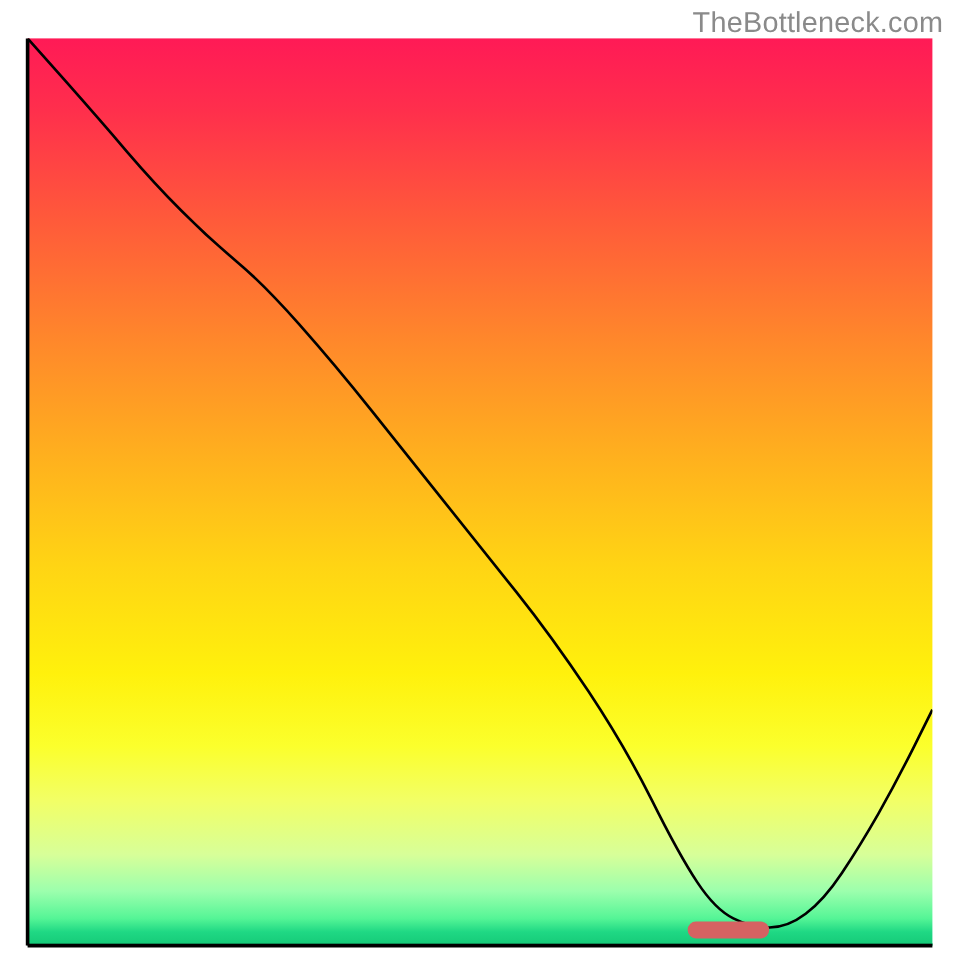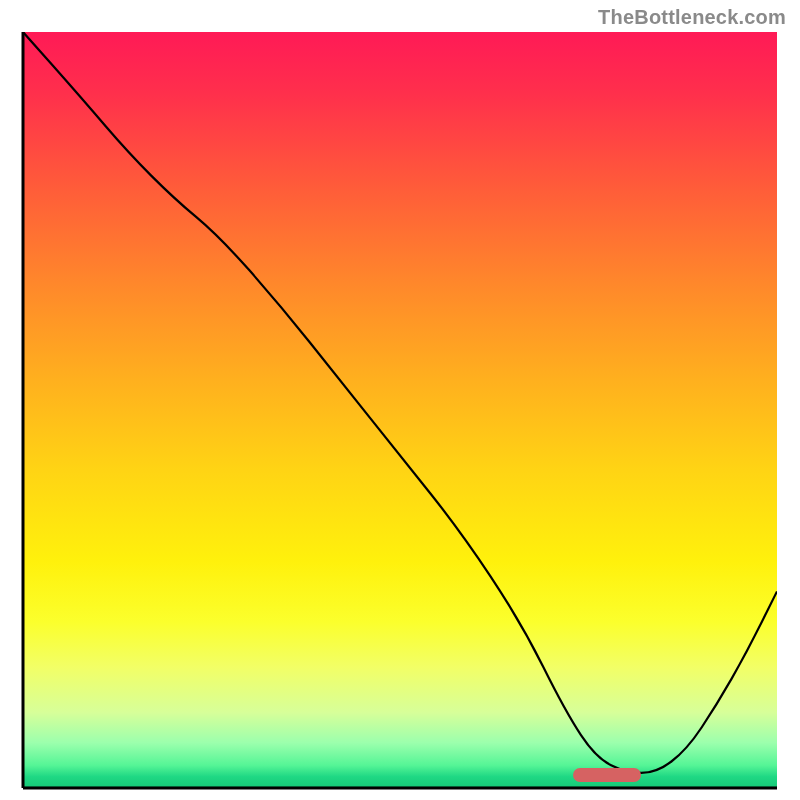--- a/index.html
+++ b/index.html
@@ -14,22 +14,22 @@
   .stage {
     position: relative;
     width: 800px;
     height: 800px;
   }
   .watermark {
     position: absolute;
     top: 6px;
     right: 14px;
     color: #8a8a8a;
-    font-size: 20px;
-    font-weight: 700;
+    font-size: 24px;
+    font-weight: 400;
     letter-spacing: 0.2px;
     user-select: none;
   }
   .gradient-box {
     position: absolute;
     left: 23px;
     top: 32px;
     width: 754px;   
     height: 756px;  
     background: linear-gradient(

